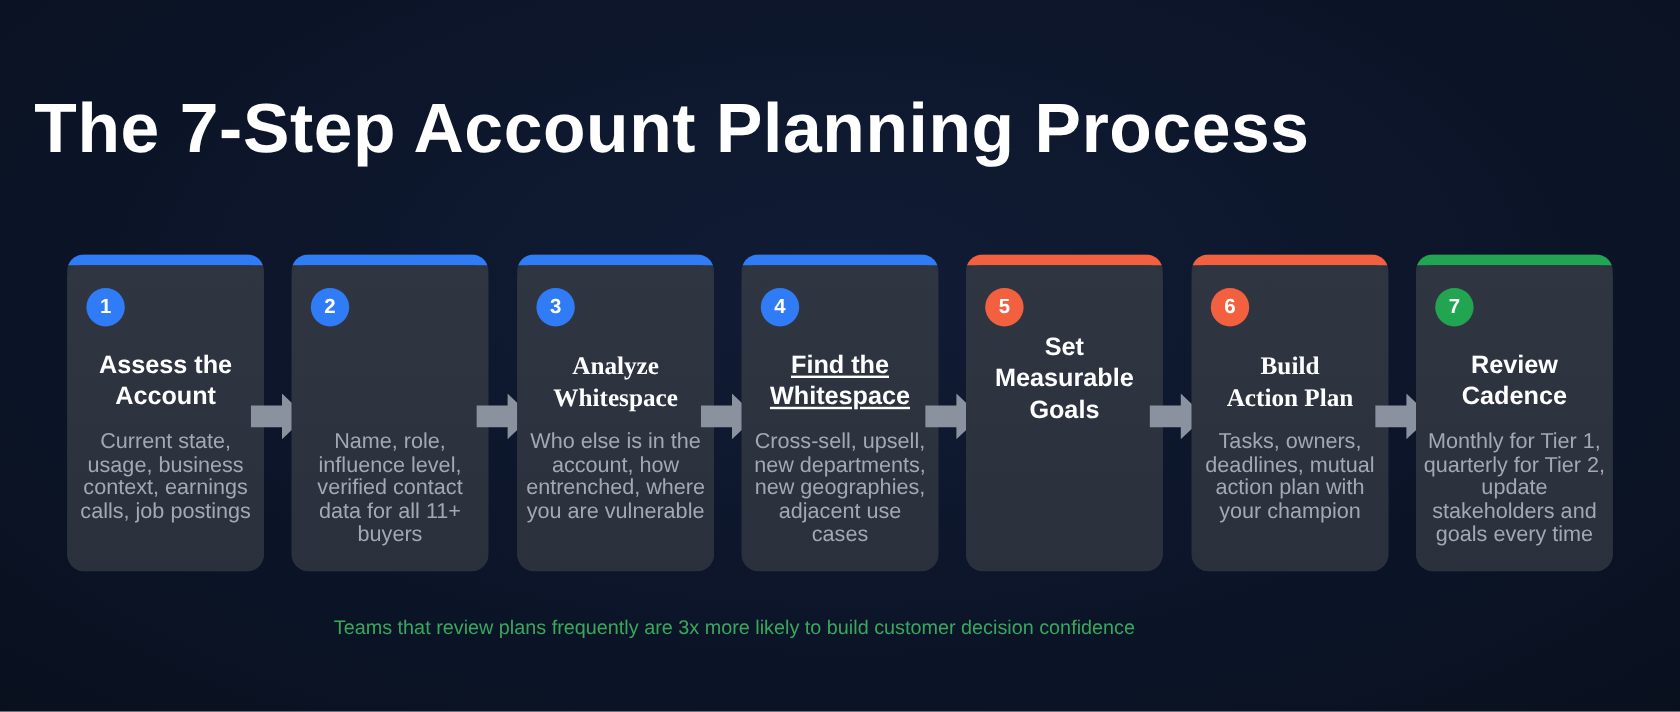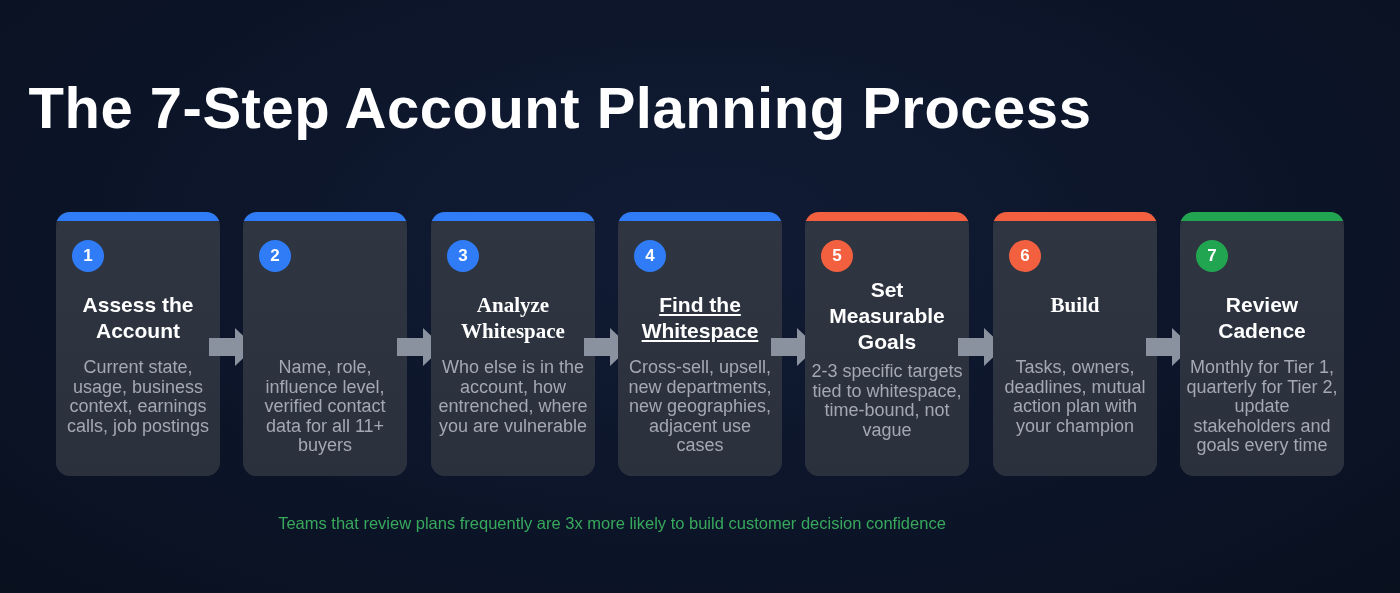--- a/index.html
+++ b/index.html
@@ -146,33 +146,33 @@
 
   <div class="card" style="left:749px;">
     <div class="topbar" style="background:#f2603f;"></div>
     <div class="inner"></div>
     <div class="badge" style="background:#f2603f;">5</div>
     <div class="card-title" style="top:65px;">
       <div>Set</div>
       <div>Measurable</div>
       <div>Goals</div>
     </div>
-    <div class="card-desc" style="top:150px;">2-3 specific targets tied to whitespace, time-bound, not vague</div>
   </div>
 
   <svg class="arrow" style="left:902px;" viewBox="0 0 46 38">
     <polygon points="0,10 26,10 26,0 46,19 26,38 26,28 0,28" fill="#8a929f"></polygon>
   </svg>
 
   <div class="card" style="left:937px;">
     <div class="topbar" style="background:#f2603f;"></div>
     <div class="inner"></div>
     <div class="badge" style="background:#f2603f;">6</div>
     <div class="card-title" style="top:80px;font-family:Liberation Serif, serif;">
       <div>Build</div>
+      <div>Action Plan</div>
     </div>
     <div class="card-desc" style="top:146px;">Tasks, owners, deadlines, mutual action plan with your champion</div>
   </div>
 
   <svg class="arrow" style="left:1090px;" viewBox="0 0 46 38">
     <polygon points="0,10 26,10 26,0 46,19 26,38 26,28 0,28" fill="#8a929f"></polygon>
   </svg>
 
   <div class="card" style="left:1124px;">
     <div class="topbar" style="background:#22a550;"></div>

